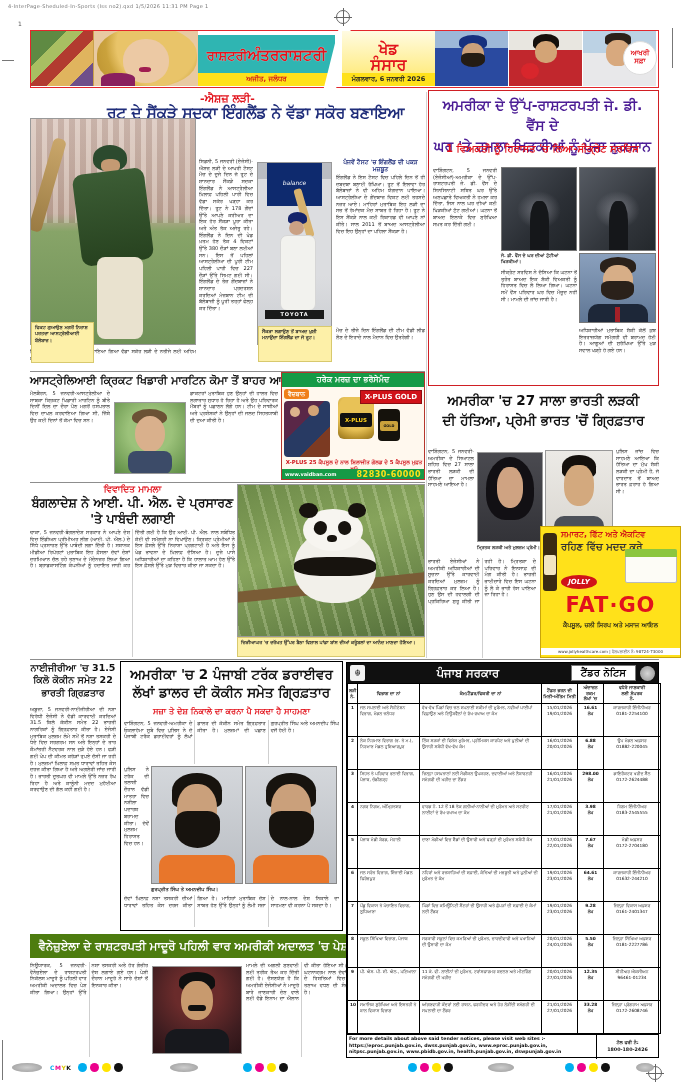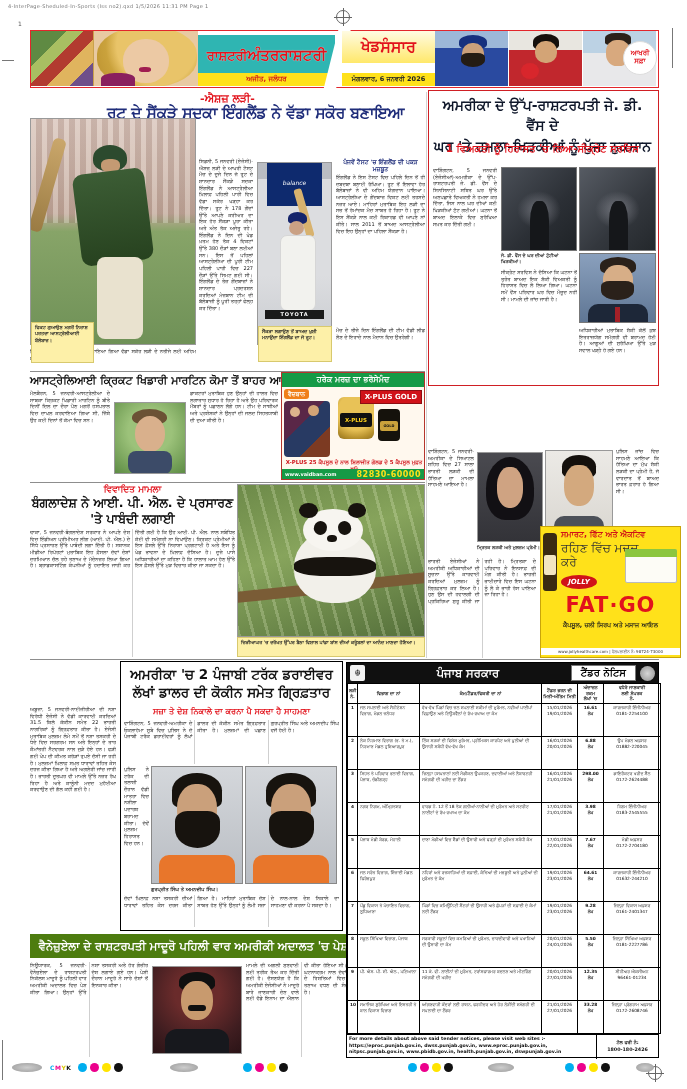--- a/index.html
+++ b/index.html
@@ -27,23 +27,23 @@
 .f-blonde-face{position:absolute;left:92px;top:8px;width:46px;height:44px;background:#ecc9a4;border-radius:48%}
 .f-blonde-lip{position:absolute;left:108px;top:36px;width:12px;height:5px;background:#a01d50;border-radius:40%}
 .f-blonde-dress{position:absolute;left:70px;top:42px;width:34px;height:14px;background:#8a1f5e;border-radius:40% 40% 0 0}
 .mh-teal{position:absolute;left:167px;top:4px;width:137px;height:42px;background:#2fb5b2;
  display:flex;flex-direction:row;align-items:center;justify-content:center}
 .mh-t1{color:#e2131c;font-weight:bold;font-size:13px;line-height:1.05;text-shadow:0 0 1px #fff}
 .mh-t2{color:#e2131c;font-weight:bold;font-size:15px;line-height:1.05;text-shadow:0 0 1px #fff}
 .mh-strip1{position:absolute;left:167px;top:42px;width:137px;height:13px;background:#ffe11a;
  color:#d01219;font-weight:bold;font-size:7px;text-align:center;line-height:13px}
 .mh-slash{position:absolute;left:300px;top:-4px;width:12px;height:66px;background:#fff;transform:rotate(14deg)}
-.mh-sport{position:absolute;left:311px;top:0;width:93px;height:32px;
+.mh-sport{position:absolute;left:311px;top:0;width:93px;height:54px;
  background:linear-gradient(180deg,#fffbe2 0,#ffe86a 100%);
- display:flex;flex-direction:row;align-items:center;justify-content:center}
+ display:flex;flex-direction:column;align-items:center;justify-content:center}
 .mh-s1{color:#e2131c;font-weight:bold;font-size:15px;line-height:1.02}
 .mh-s2{color:#e2131c;font-weight:bold;font-size:16px;line-height:1.02}
 .mh-strip2{position:absolute;left:311px;top:42px;width:93px;height:13px;background:#ffe11a;
  color:#222;font-weight:bold;font-size:6.5px;text-align:center;line-height:13px}
 .mh-right{position:absolute;left:404px;top:0;width:222px;height:55px;overflow:hidden}
 .segR{position:absolute;top:0;height:100%;border-right:1px solid #fff;overflow:hidden}
 .seg-kohli{left:0;width:74px;background:linear-gradient(180deg,#9db8d8 0 30%,#2a4aa0 30% 100%)}
 .k-cap{position:absolute;left:24px;top:4px;width:28px;height:14px;background:#16307e;border-radius:50% 50% 30% 30%}
 .k-face{position:absolute;left:27px;top:12px;width:22px;height:22px;background:#caa07b;border-radius:46%}
 .k-beard{position:absolute;left:26px;top:22px;width:24px;height:14px;background:#241c14;border-radius:30% 30% 50% 50%}
@@ -174,21 +174,21 @@
 .ven-colL{left:30px;top:962px;width:118px;height:95px}
 .phMad{left:152px;top:966px;width:90px;height:88px;
  background:radial-gradient(circle at 50% 30%,#6a2b2b 0 30%,#3f1d20 70%,#2a1316 100%)}
 .mad-hair{left:30%;top:6%;width:40%;height:22%;background:#101010;border-radius:50% 50% 30% 30%}
 .mad-face{left:32%;top:16%;width:36%;height:46%;background:#c89a6e;border-radius:46%}
 .mad-mo{left:40%;top:44%;width:20%;height:7%;background:#101010;border-radius:3px}
 .mad-suit{left:14%;bottom:0;width:72%;height:28%;background:#17181d;border-radius:12px 12px 0 0}
 .ven-colR{left:246px;top:962px;width:111px;height:95px}
 
 .vance{left:428px;top:90px;width:231px;height:296px;border:1.6px solid #cf1f24;background:#fff}
-.va-hl{position:absolute;left:3px;top:4px;width:221px;font-size:14px;line-height:1.45;color:#0f172a;font-weight:bold;text-align:center}
+.va-hl{position:absolute;left:3px;top:4px;width:221px;font-size:14px;line-height:1.45;color:#4c1d95;font-weight:bold;text-align:center}
 .va-sub{position:absolute;left:3px;top:52px;width:221px;font-size:10px;color:#e2131c;font-weight:bold;text-align:center}
 .va-colL{position:absolute;left:4px;top:76px;width:64px;height:214px}
 .phD{position:absolute;overflow:hidden;border:1px solid #777;
  background:linear-gradient(135deg,#4a4f57 0,#2b2f35 60%,#1f2327 100%)}
 .phD1{left:72px;top:76px;width:76px;height:84px}
 .phD2{left:150px;top:76px;width:77px;height:84px;background:linear-gradient(135deg,#565b63 0,#33373d 60%,#24282c 100%)}
 .d-glow{position:absolute;left:20%;top:28%;width:60%;height:46%;
  background:radial-gradient(rgba(205,205,215,.4),transparent 70%)}
 .d-sil{position:absolute;left:38%;top:40%;width:26%;height:60%;background:#15171a;border-radius:40% 40% 0 0}
 .va-cap{position:absolute;left:72px;top:162px;width:76px;font-size:4.6px;font-weight:bold;line-height:1.3;color:#222}
@@ -210,21 +210,21 @@
 .phMn{left:545px;top:450px;width:68px;height:90px;background:linear-gradient(#eceae6,#d9d6d0)}
 .mn-hair{left:24%;top:5%;width:52%;height:26%;background:#14100c;border-radius:50% 50% 25% 25%}
 .mn-face{left:28%;top:16%;width:44%;height:46%;background:#d3a97e;border-radius:46%}
 .mn-shirt{left:12%;bottom:0;width:76%;height:26%;background:#4c5058;border-radius:10px 10px 0 0}
 .girl-colR{left:616px;top:448px;width:43px;height:110px}
 .girl-cap{left:477px;top:545px;width:136px;font-size:4.6px;font-weight:bold;color:#222}
 .girl-low{left:428px;top:558px;width:108px;height:100px}
 
 .fat{left:540px;top:526px;width:141px;height:132px;background:#ffe11a;border:1px solid #c9a40a}
 .fg-l1{position:absolute;left:20px;top:3px;width:96px;color:#d01219;font-weight:bold;font-size:8px;line-height:1.2}
-.fg-l2{position:absolute;left:20px;top:14px;width:96px;color:#333;font-weight:normal;font-size:12px}
+.fg-l2{position:absolute;left:20px;top:14px;width:96px;color:#333;font-weight:bold;font-size:10px}
 .fg-bottle{position:absolute;left:2px;top:6px;width:14px;height:58px;background:#3a2b12;border-radius:4px 4px 3px 3px}
 .fg-blab{position:absolute;left:3px;top:28px;width:12px;height:20px;background:#f3e6c2;border-radius:2px}
 .fg-pack{position:absolute;right:3px;top:22px;width:52px;height:34px;background:#fdfcf6;border:1px solid #bbb;border-radius:2px}
 .fg-packband{position:absolute;right:3px;top:22px;width:52px;height:8px;background:#8cc63f;border-radius:2px 2px 0 0}
 .fg-jolly{position:absolute;left:20px;top:48px;width:36px;height:14px;background:#d01219;color:#fff;
  font-weight:bold;font-style:italic;font-size:7px;text-align:center;line-height:14px;border-radius:50%}
 .fg-brand{position:absolute;left:0;top:66px;width:100%;color:#e2131c;font-weight:bold;font-size:21px;
  text-align:center;letter-spacing:1px}
 .fg-tag{position:absolute;left:0;top:94px;width:100%;color:#1c1c1c;font-weight:bold;font-size:6.3px;text-align:center}
 .fg-contact{position:absolute;left:0;bottom:2px;width:100%;background:#fff;font-size:4px;color:#333;
@@ -383,20 +383,21 @@
     <div class="inner pP-ear1"></div>
     <div class="inner pP-ear2"></div>
     <div class="inner pP-eye1"></div>
     <div class="inner pP-eye2"></div>
     <div class="inner pP-nose"></div>
   </div>
   <div class="abs cap panda-cap">ਚਿੜੀਆਘਰ 'ਚ ਦਰੱਖਤ ਉੱਪਰ ਬੈਠਾ ਵਿਸ਼ਾਲ ਪਾਂਡਾ ਬਾਂਸ ਦੀਆਂ ਕਰੂੰਬਲਾਂ ਦਾ ਆਨੰਦ ਮਾਣਦਾ ਹੋਇਆ।</div>
 
   <div class="sep" style="left:30px;top:659px;width:629px"></div>
 
+  <div class="abs hl-black nig-hl">ਨਾਈਜੀਰੀਆ 'ਚ 31.5 ਕਿਲੋ ਕੋਕੀਨ ਸਮੇਤ 22 ਭਾਰਤੀ ਗ੍ਰਿਫ਼ਤਾਰ</div>
   <div class="abs body-txt nig-body">ਅਬੂਜਾ, 5 ਜਨਵਰੀ-ਨਾਈਜੀਰੀਆ ਦੀ ਨਸ਼ਾ ਵਿਰੋਧੀ ਏਜੰਸੀ ਨੇ ਵੱਡੀ ਕਾਰਵਾਈ ਕਰਦਿਆਂ 31.5 ਕਿਲੋ ਕੋਕੀਨ ਸਮੇਤ 22 ਭਾਰਤੀ ਨਾਗਰਿਕਾਂ ਨੂੰ ਗ੍ਰਿਫ਼ਤਾਰ ਕੀਤਾ ਹੈ। ਏਜੰਸੀ ਮੁਤਾਬਿਕ ਮੁਲਜ਼ਮ ਲੰਮੇ ਸਮੇਂ ਤੋਂ ਨਸ਼ਾ ਤਸਕਰੀ ਦੇ ਧੰਦੇ ਵਿਚ ਸਰਗਰਮ ਸਨ ਅਤੇ ਇਨ੍ਹਾਂ ਦੇ ਤਾਰ ਕੌਮਾਂਤਰੀ ਨੈੱਟਵਰਕ ਨਾਲ ਜੁੜੇ ਹੋਏ ਹਨ। ਫੜੀ ਗਈ ਖੇਪ ਦੀ ਕੀਮਤ ਕਰੋੜਾਂ ਰੁਪਏ ਦੱਸੀ ਜਾ ਰਹੀ ਹੈ। ਮੁਲਜ਼ਮਾਂ ਖ਼ਿਲਾਫ਼ ਸਖ਼ਤ ਧਾਰਾਵਾਂ ਤਹਿਤ ਕੇਸ ਦਰਜ ਕੀਤਾ ਗਿਆ ਹੈ ਅਤੇ ਅਗਲੇਰੀ ਜਾਂਚ ਜਾਰੀ ਹੈ। ਭਾਰਤੀ ਦੂਤਘਰ ਵੀ ਮਾਮਲੇ ਉੱਤੇ ਨਜ਼ਰ ਰੱਖ ਰਿਹਾ ਹੈ ਅਤੇ ਕਾਨੂੰਨੀ ਮਦਦ ਮੁਹੱਈਆ ਕਰਵਾਉਣ ਦੀ ਗੱਲ ਕਹੀ ਗਈ ਹੈ।</div>
 
   <div class="abs truck">
     <div class="tr-hl">
       <span>ਅਮਰੀਕਾ 'ਚ 2 ਪੰਜਾਬੀ ਟਰੱਕ ਡਰਾਈਵਰ</span><br>
       <span>ਲੱਖਾਂ ਡਾਲਰ ਦੀ ਕੋਕੀਨ ਸਮੇਤ ਗ੍ਰਿਫ਼ਤਾਰ</span>
     </div>
     <div class="tr-sub">ਸਜ਼ਾ ਤੇ ਦੇਸ਼ ਨਿਕਾਲੇ ਦਾ ਕਰਨਾ ਪੈ ਸਕਦਾ ਹੈ ਸਾਹਮਣਾ</div>
     <div class="body-txt cols3 tr-b1">ਵਾਸ਼ਿੰਗਟਨ, 5 ਜਨਵਰੀ-ਅਮਰੀਕਾ ਦੇ ਓਕਲਾਹੋਮਾ ਸੂਬੇ ਵਿਚ ਪੁਲਿਸ ਨੇ ਦੋ ਪੰਜਾਬੀ ਟਰੱਕ ਡਰਾਈਵਰਾਂ ਨੂੰ ਲੱਖਾਂ ਡਾਲਰ ਦੀ ਕੋਕੀਨ ਸਮੇਤ ਗ੍ਰਿਫ਼ਤਾਰ ਕੀਤਾ ਹੈ। ਮੁਲਜ਼ਮਾਂ ਦੀ ਪਛਾਣ ਗੁਰਪ੍ਰੀਤ ਸਿੰਘ ਅਤੇ ਅਮਨਦੀਪ ਸਿੰਘ ਵਜੋਂ ਹੋਈ ਹੈ।</div>
     <div class="body-txt tr-strip">ਪੁਲਿਸ ਨੇ ਟਰੱਕ ਦੀ ਤਲਾਸ਼ੀ ਦੌਰਾਨ ਵੱਡੀ ਮਾਤਰਾ ਵਿਚ ਨਸ਼ੀਲਾ ਪਦਾਰਥ ਬਰਾਮਦ ਕੀਤਾ। ਦੋਵੇਂ ਮੁਲਜ਼ਮ ਹਿਰਾਸਤ ਵਿਚ ਹਨ।</div>
@@ -446,20 +447,24 @@
     <div class="phV">
       <div class="v-hair"></div>
       <div class="v-face"></div>
       <div class="v-beard"></div>
       <div class="v-suit"></div>
       <div class="v-tie"></div>
     </div>
     <div class="body-txt va-colR">ਅਧਿਕਾਰੀਆਂ ਮੁਤਾਬਿਕ ਸ਼ੱਕੀ ਕੋਲੋਂ ਕੁਝ ਇਤਰਾਜ਼ਯੋਗ ਸਮੱਗਰੀ ਵੀ ਬਰਾਮਦ ਹੋਈ ਹੈ। ਆਗੂਆਂ ਦੀ ਸੁਰੱਖਿਆ ਉੱਤੇ ਮੁੜ ਸਵਾਲ ਖੜ੍ਹੇ ਹੋ ਗਏ ਹਨ।</div>
   </div>
 
+  <div class="abs hl-black girl-hl">
+    <span>ਅਮਰੀਕਾ 'ਚ 27 ਸਾਲਾ ਭਾਰਤੀ ਲੜਕੀ</span><br>
+    <span>ਦੀ ਹੱਤਿਆ, ਪ੍ਰੇਮੀ ਭਾਰਤ 'ਚੋਂ ਗ੍ਰਿਫ਼ਤਾਰ</span>
+  </div>
   <div class="abs body-txt girl-colL">ਵਾਸ਼ਿੰਗਟਨ, 5 ਜਨਵਰੀ-ਅਮਰੀਕਾ ਦੇ ਸਿਆਟਲ ਸ਼ਹਿਰ ਵਿਚ 27 ਸਾਲਾ ਭਾਰਤੀ ਲੜਕੀ ਦੀ ਹੱਤਿਆ ਦਾ ਮਾਮਲਾ ਸਾਹਮਣੇ ਆਇਆ ਹੈ।</div>
   <div class="ph phG">
     <div class="inner g-hair"></div>
     <div class="inner g-face"></div>
   </div>
   <div class="ph phMn">
     <div class="inner mn-hair"></div>
     <div class="inner mn-face"></div>
     <div class="inner mn-shirt"></div>
   </div>

